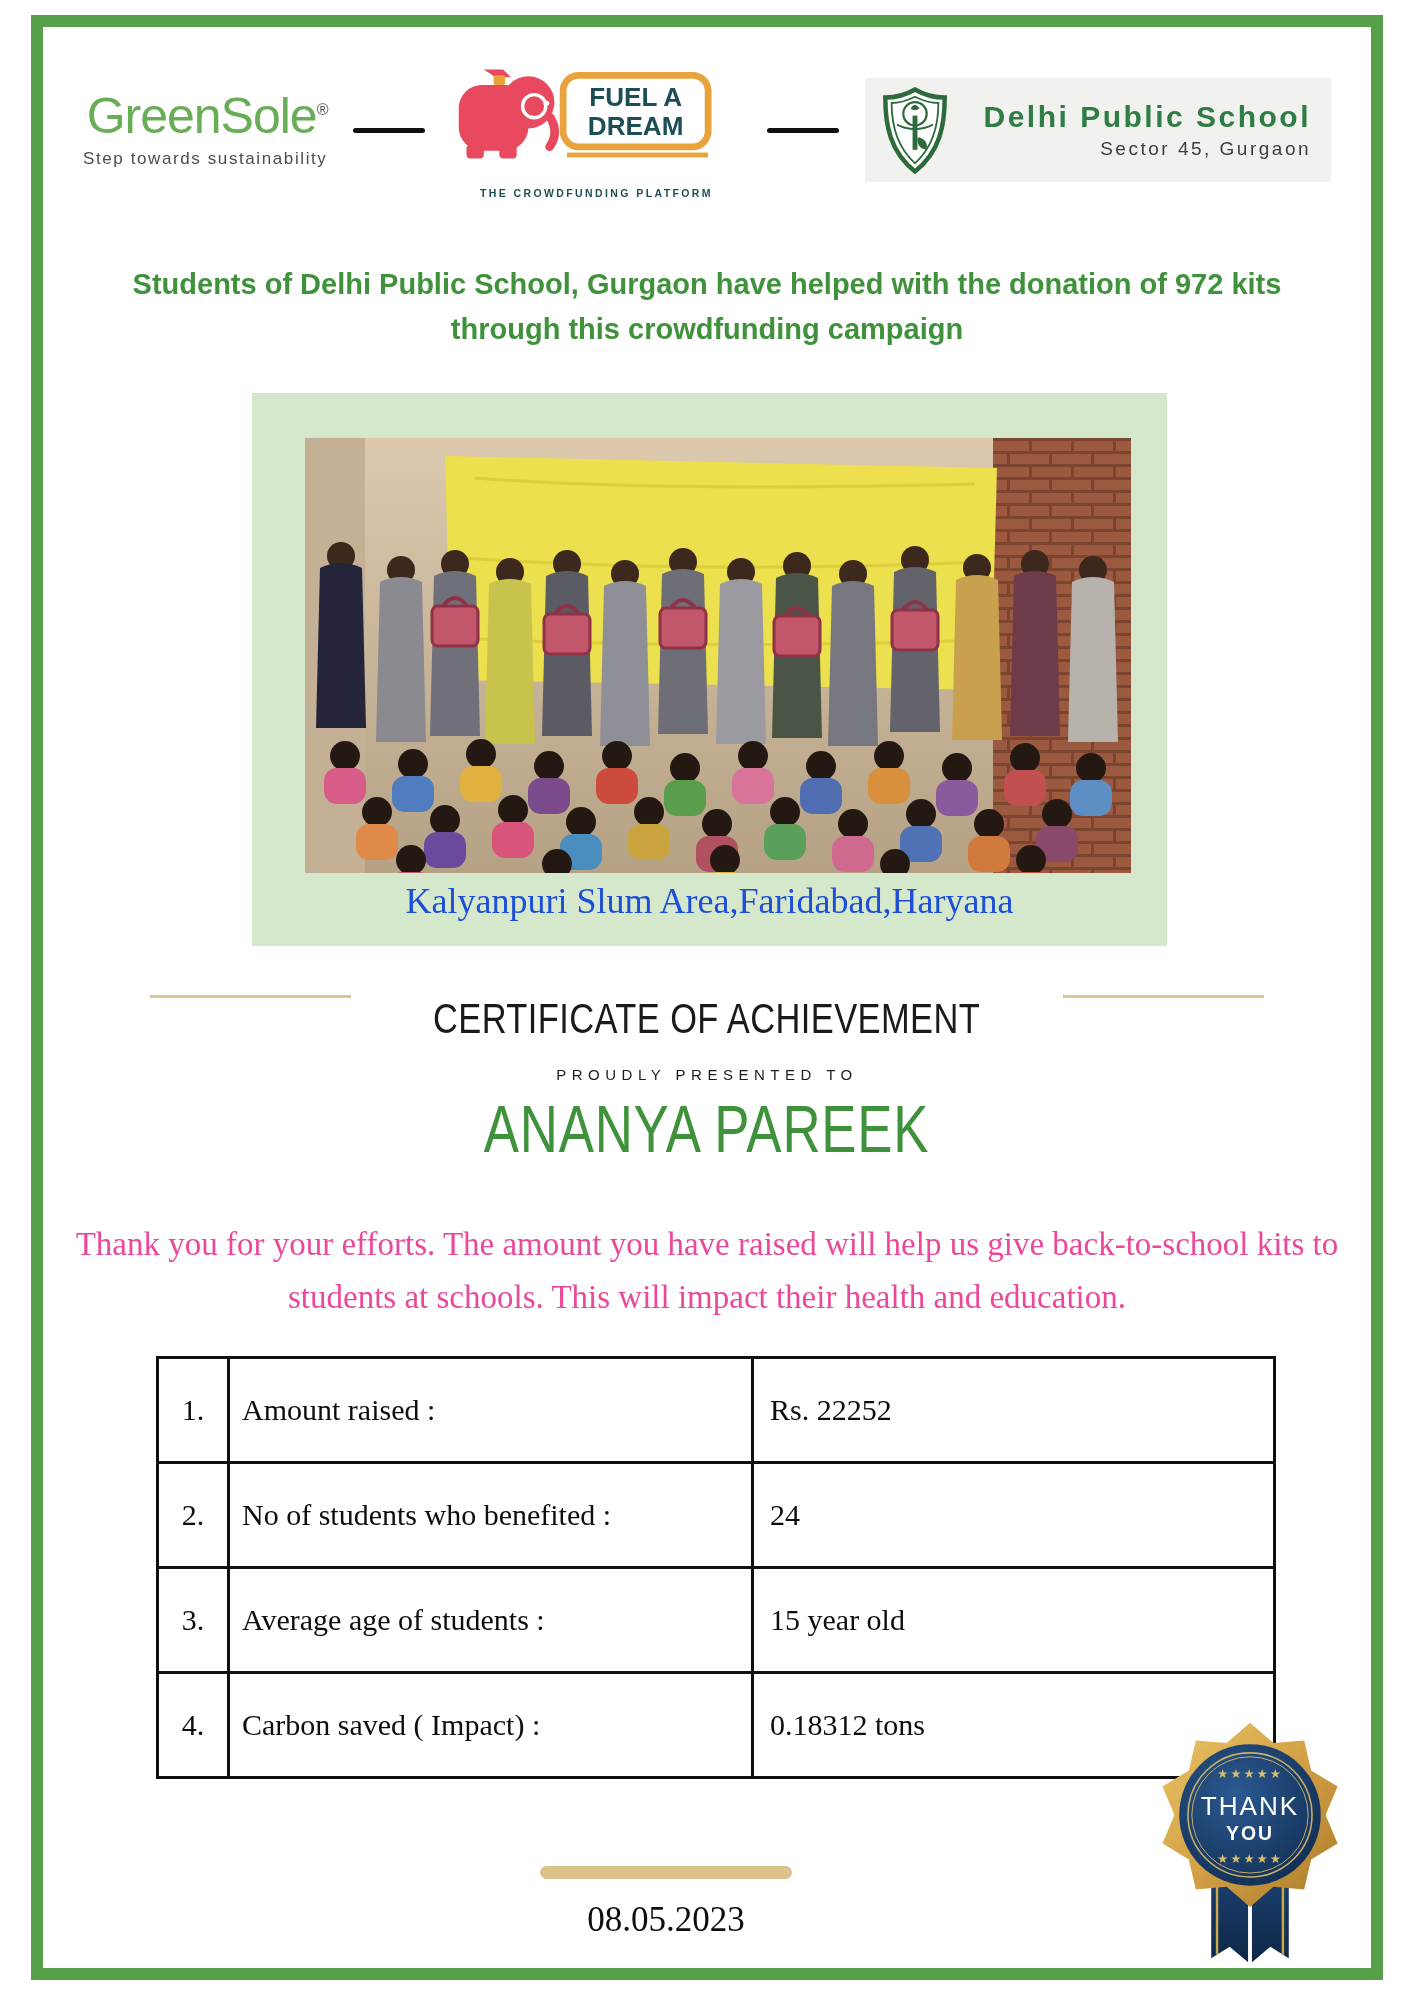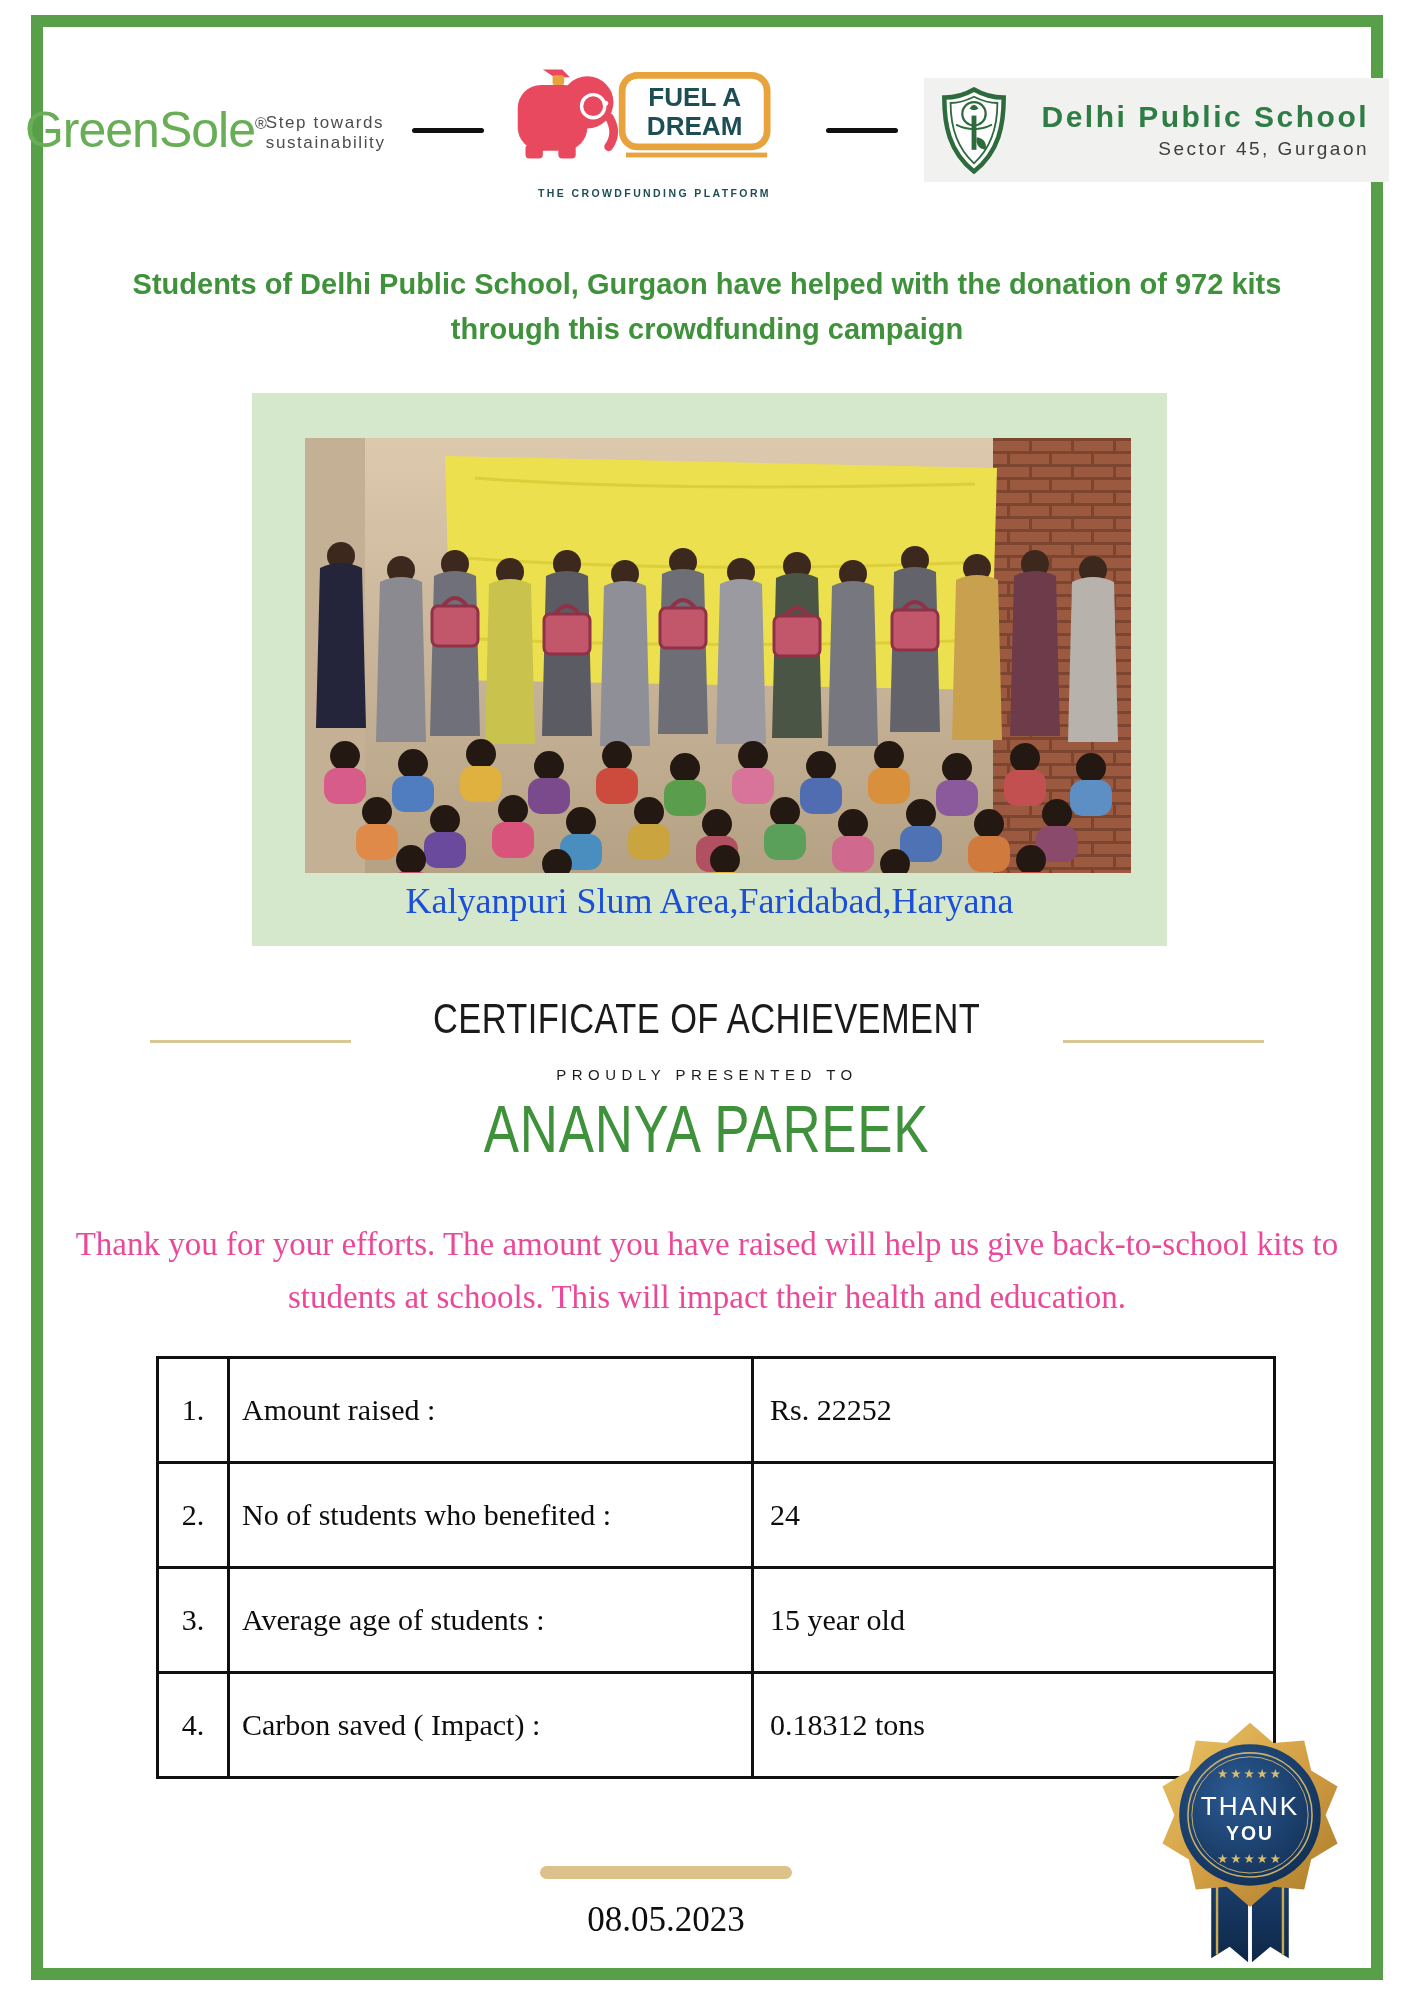--- a/index.html
+++ b/index.html
@@ -10,21 +10,21 @@
   .frame{
     position:absolute;left:31px;top:15px;right:31px;bottom:20px;
     border:12px solid #579f48;pointer-events:none;
   }
 
   
   .logos-row{
     position:absolute;left:55px;right:55px;top:70px;height:120px;
     display:flex;align-items:center;justify-content:center;gap:26px;
   }
-  .greensole{display:flex;flex-direction:row;align-items:flex-start;}
+  .greensole{display:flex;flex-direction:column;align-items:flex-end;}
   .gs-word{
     font-family:"Liberation Sans",sans-serif;font-size:50px;font-weight:400;
     color:#69ad57;letter-spacing:-1px;line-height:1;
   }
   .gs-word sup{font-size:16px;color:#555;}
   .gs-tag{
     font-family:"Liberation Sans",sans-serif;font-size:17px;color:#4d4d4d;
     letter-spacing:1.6px;margin-top:8px;
   }
   .logo-dash{width:72px;height:5px;background:#101010;border-radius:3px;flex:0 0 auto;}
@@ -62,21 +62,21 @@
   .photo{position:absolute;left:53px;top:45px;width:826px;height:435px;background:#cbb9a0;}
   .photo svg{display:block;width:100%;height:100%;}
   .photo-caption{
     position:absolute;left:0;right:0;top:487px;text-align:center;
     font-family:"Liberation Serif",serif;font-size:36px;color:#1d4ed8;
   }
 
   
   .cert-row{
     position:absolute;left:150px;right:150px;top:995px;
-    display:flex;align-items:flex-end;gap:22px;
+    display:flex;align-items:flex-start;gap:22px;
   }
   .cert-rule{flex:1;height:3px;background:#d8c795;}
   .cert-title{
     font-family:"Liberation Sans",sans-serif;font-size:42px;color:#1a1a1a;
     transform:scaleX(0.82);white-space:nowrap;letter-spacing:0.5px;flex:0 0 auto;
   }
   .presented{
     position:absolute;left:0;width:1414px;top:1066px;text-align:center;
     font-family:"Liberation Sans",sans-serif;font-size:15px;letter-spacing:5.5px;
     color:#1c1c1c;

